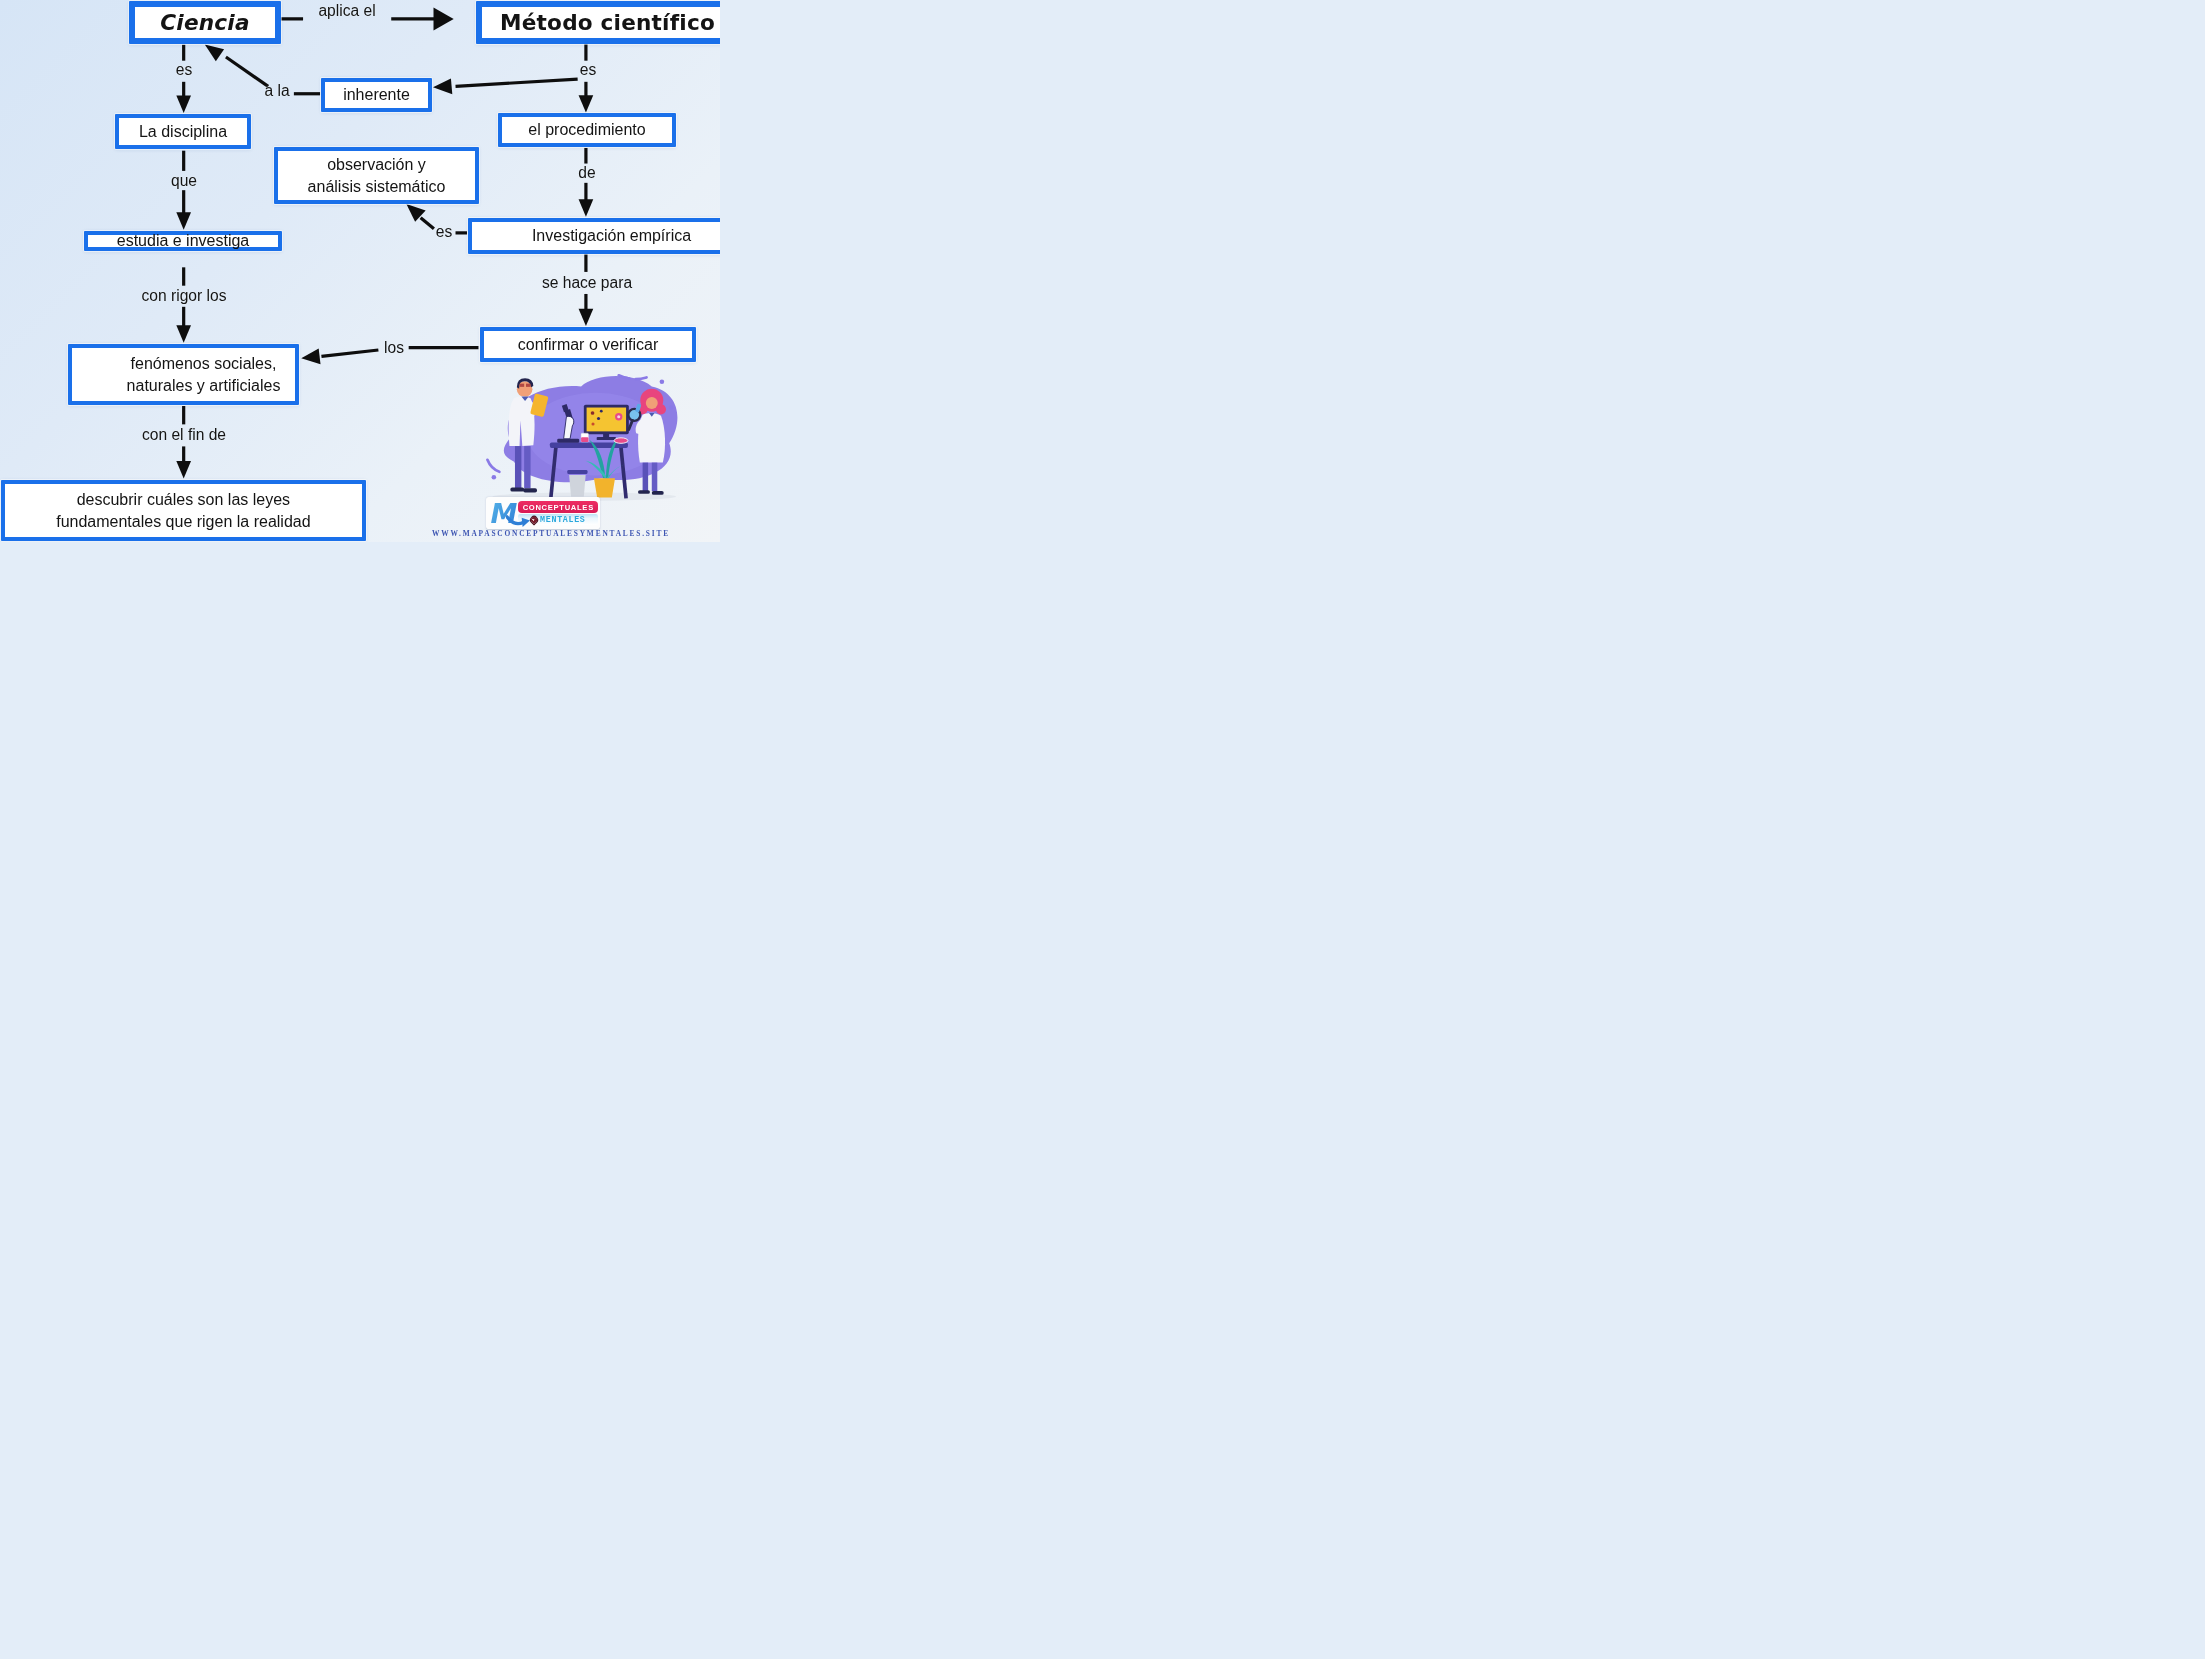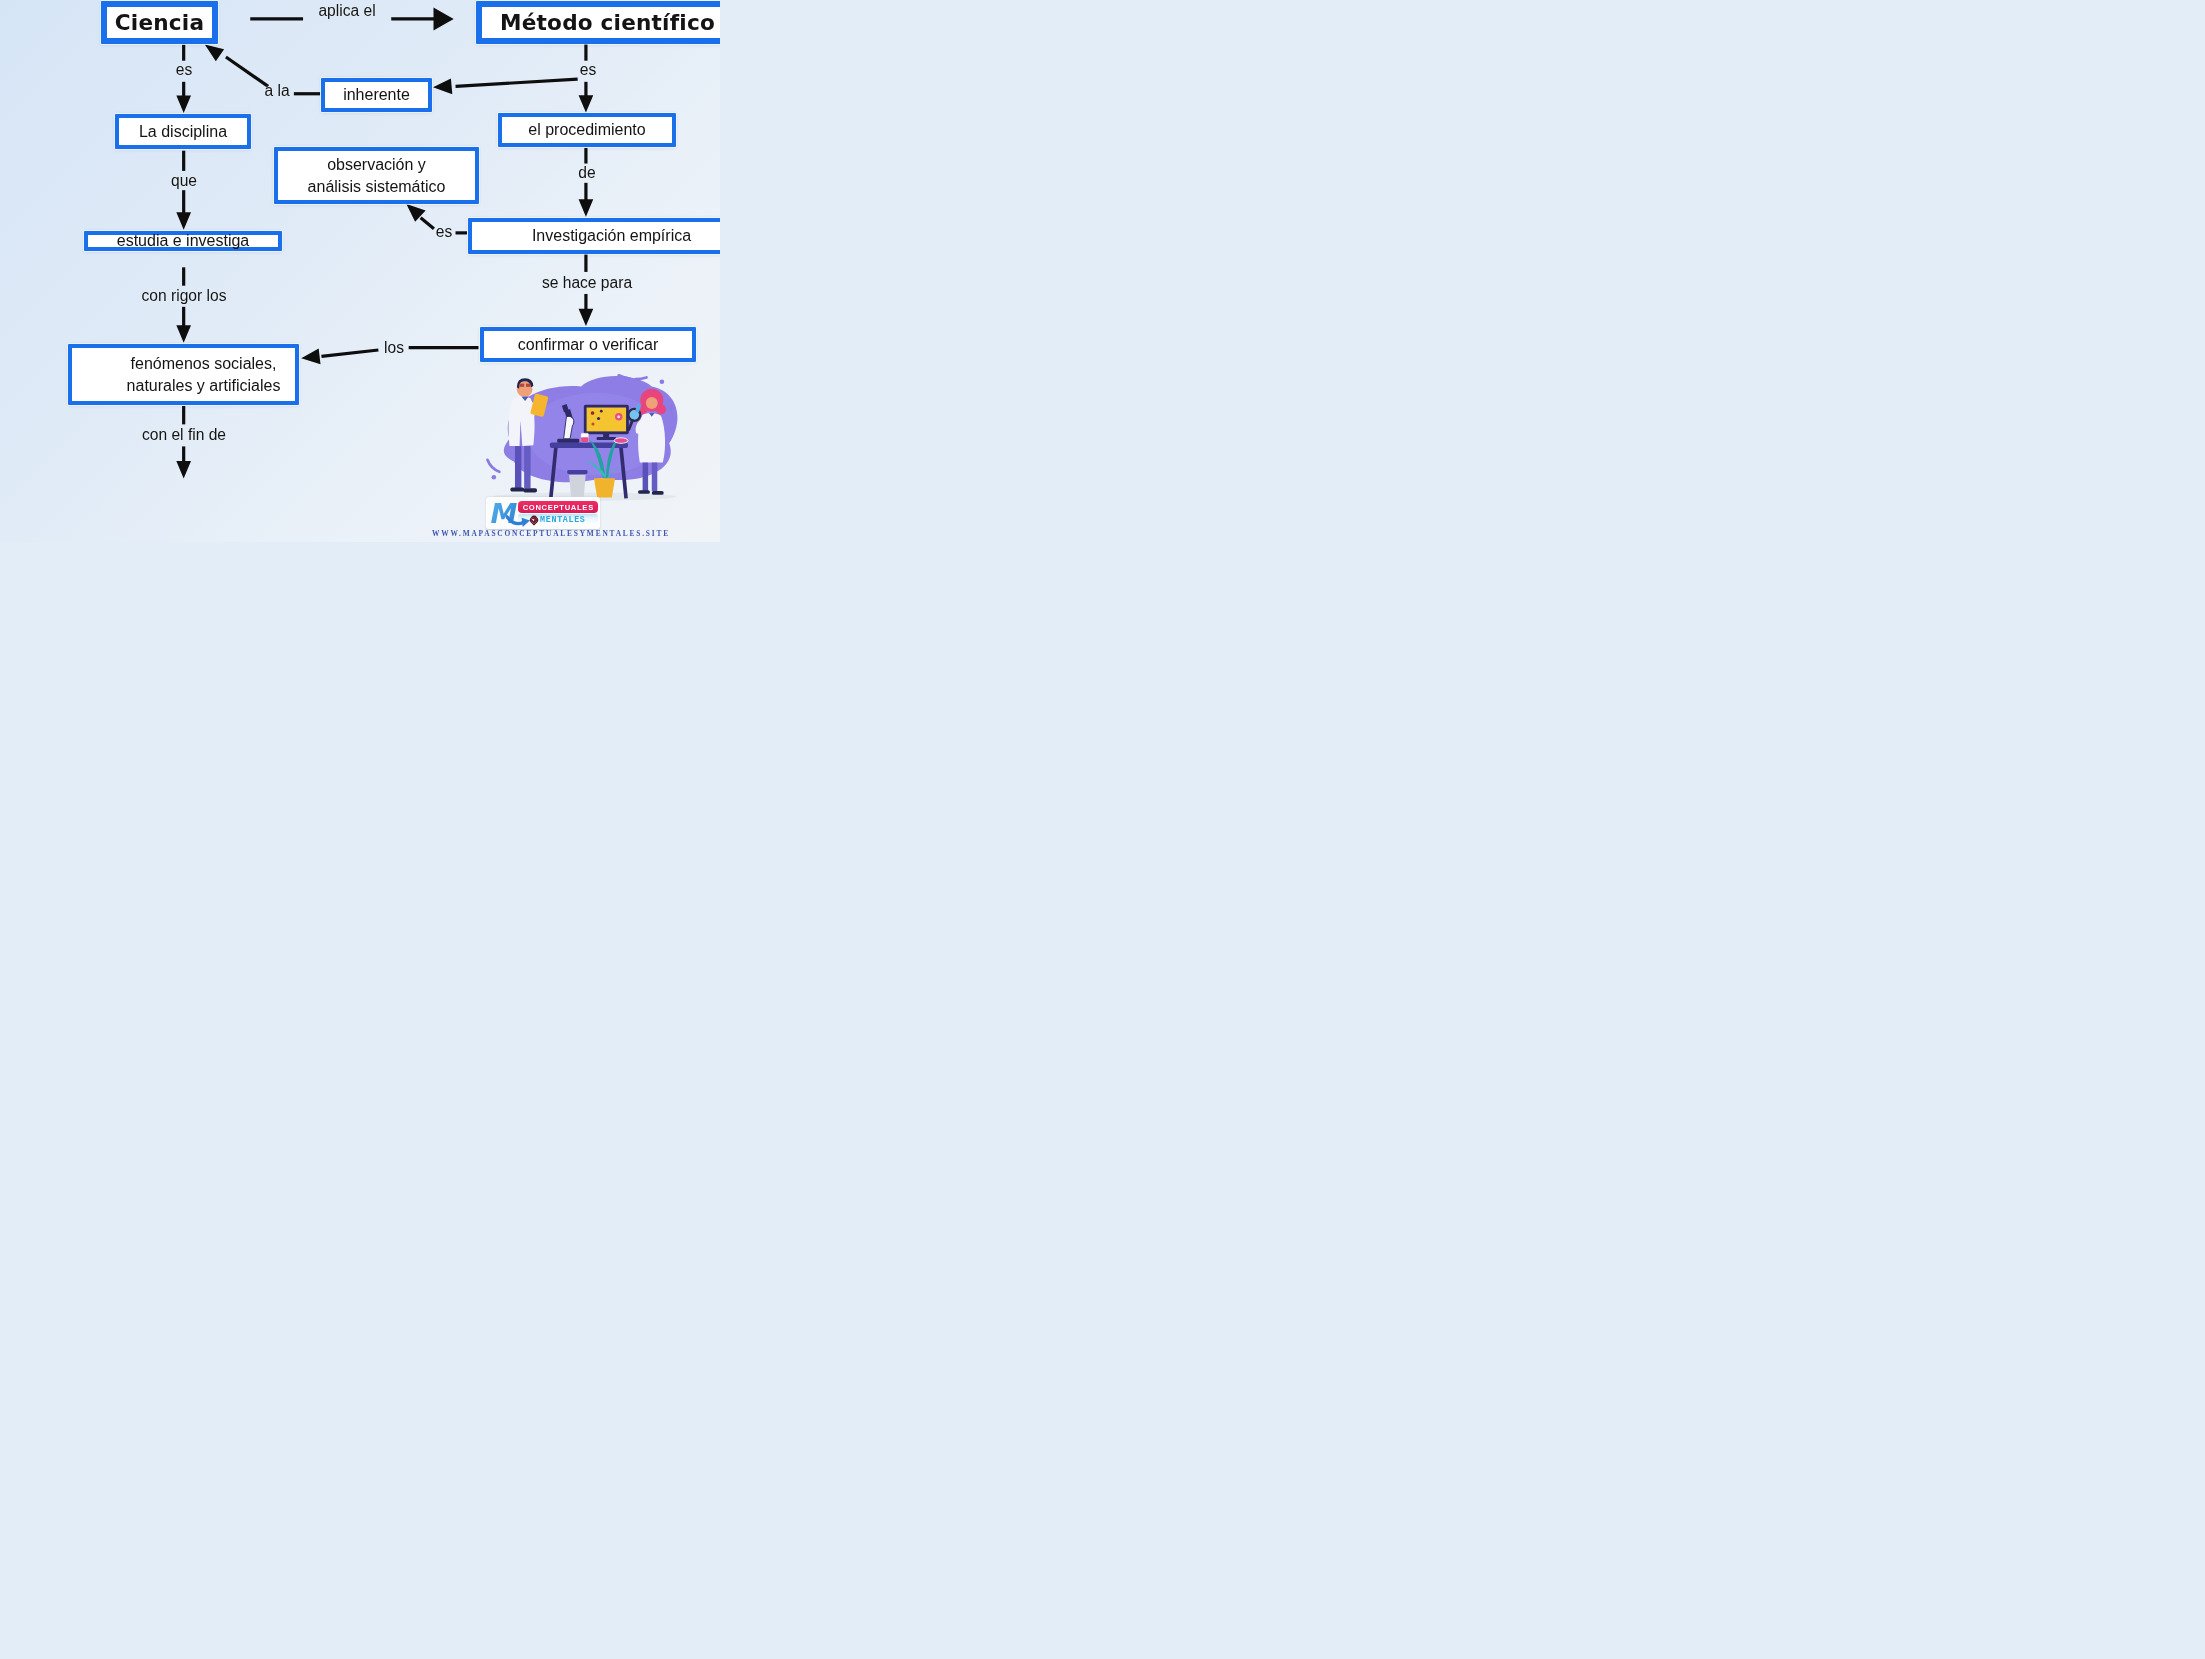--- a/index.html
+++ b/index.html
@@ -126,21 +126,21 @@
       </g>
 
       <g>
         <line x1="400" y1="884" x2="400" y2="924"></line>
         <line x1="400" y1="972" x2="400" y2="1006"></line>
         <polygon points="384,1004 416,1004 400,1042" stroke="none"></polygon>
       </g>
     </g>
   </svg>
 
-  <div class="node title" style="left:101px;top:1.4px;width:117px;height:43px;">
+  <div class="node title" style="left:129px;top:1.4px;width:152px;height:43px;font-style:italic;">
     <span>Ciencia</span>
   </div>
   <div class="node title" style="left:476px;top:1.4px;width:263px;height:43px;">
     <span>Método científico</span>
   </div>
   <div class="node" style="left:321px;top:78px;width:111px;height:34px;">
     <span>inherente</span>
   </div>
   <div class="node" style="left:115px;top:114px;width:136px;height:35px;">
     <span>La disciplina</span>
@@ -157,20 +157,24 @@
   </div>
   <div class="node" style="left:84px;top:231px;width:198px;height:20px;">
     <span>estudia e investiga</span>
   </div>
   <div class="node" style="left:480px;top:327px;width:216px;height:35px;">
     <span>confirmar o verificar</span>
   </div>
   <div class="node" style="left:68px;top:344px;width:231px;height:61px;padding-left:40px;">
     <span>fenómenos sociales,</span>
     <span>naturales y artificiales</span>
+  </div>
+  <div class="node" style="left:0.9px;top:480px;width:365px;height:61px;">
+    <span>descubrir cuáles son las leyes</span>
+    <span>fundamentales que rigen la realidad</span>
   </div>
 
   <div class="elabel" style="left:347px;top:11px;">aplica el</div>
   <div class="elabel" style="left:184px;top:70px;">es</div>
   <div class="elabel" style="left:277px;top:91px;">a la</div>
   <div class="elabel" style="left:588px;top:70px;">es</div>
   <div class="elabel" style="left:184px;top:181px;">que</div>
   <div class="elabel" style="left:587px;top:173px;">de</div>
   <div class="elabel" style="left:444px;top:232px;">es</div>
   <div class="elabel" style="left:184px;top:296px;">con rigor los</div>

